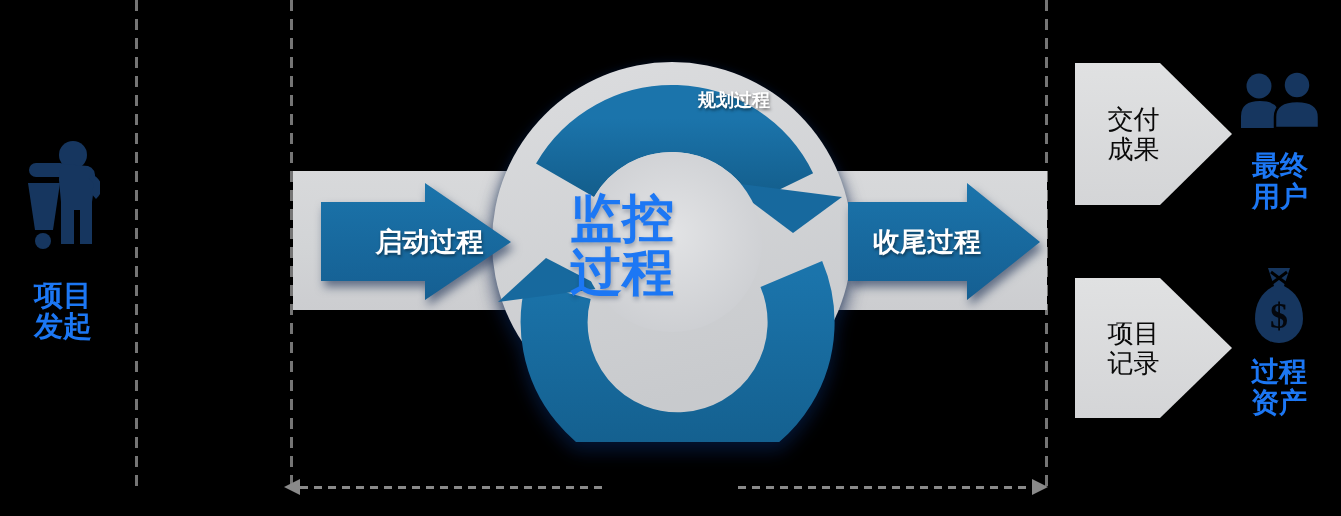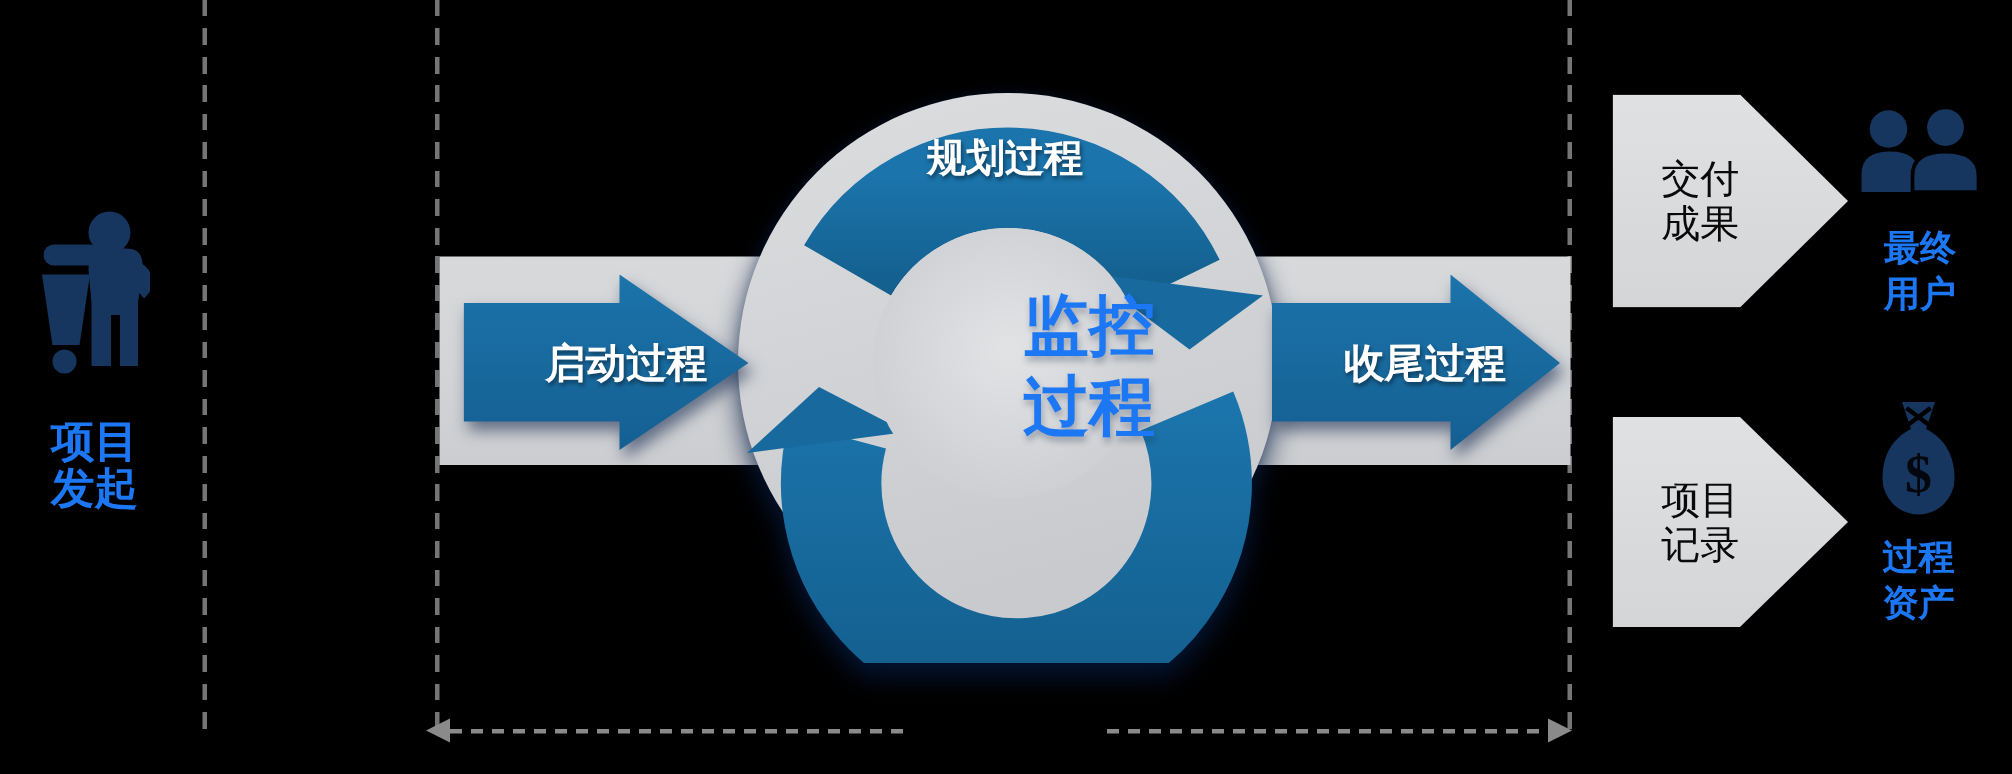--- a/index.html
+++ b/index.html
@@ -16,23 +16,23 @@
   
   .pent{background:linear-gradient(180deg,#e0e1e2,#d4d5d7);display:flex;align-items:center;justify-content:center;}
   .pent .txt{color:#0a0a0a;font-weight:normal;text-align:center;white-space:pre-line;}
   
   #band{background:linear-gradient(180deg,#d8d9db 0%,#d2d4d6 55%,#cccdd0 100%);}
   
   .bluewrap{filter:drop-shadow(3px 6px 5px rgba(7,30,70,0.55));}
   .bluearrow{background:linear-gradient(180deg,#1b74ab,#155f92);display:flex;align-items:center;justify-content:center;}
   .bluearrow .txt{color:#fff;font-weight:bold;font-size:27px;text-shadow:1px 2px 3px rgba(0,0,0,.45);white-space:nowrap;}
   
-  .arc-label{color:#fff;font-weight:bold;font-size:26px;text-align:center;text-shadow:1px 2px 3px rgba(0,0,0,.5);}
-  .center-label{color:#1c77f4;font-weight:bold;font-size:44px;line-height:54px;text-align:right;text-shadow:1px 3px 4px rgba(15,35,70,.3);white-space:pre-line;}
-  .bluecap{color:#1c77f4;font-weight:bold;font-size:24px;line-height:31px;text-align:center;white-space:pre-line;}
+  .arc-label{color:#fff;font-weight:bold;font-size:18px;text-align:right;text-shadow:1px 2px 3px rgba(0,0,0,.5);}
+  .center-label{color:#1c77f4;font-weight:bold;font-size:52px;line-height:54px;text-align:left;text-shadow:1px 3px 4px rgba(15,35,70,.3);white-space:pre-line;}
+  .bluecap{color:#1c77f4;font-weight:bold;font-size:28px;line-height:31px;text-align:center;white-space:pre-line;}
   #cycle-svg{filter:drop-shadow(0 9px 9px rgba(6,28,70,.6)) drop-shadow(0 0 4px rgba(6,28,70,.35));}
 </style>
 </head>
 <body>
 
 <div id="stage">
 
   <div class="abs vdash" style="left:135px;top:0;height:488px;"></div>
   <div class="abs vdash" style="left:290px;top:0;height:488px;"></div>
   <div class="abs vdash" style="left:1045px;top:0;height:488px;"></div>
@@ -78,28 +78,28 @@
     <polygon points="253,140 370,155 321,191" fill="#17699E"></polygon>
     <path d="M 319.3 232 A 123.5 123.5 0 1 1 86.3 248.3" fill="none" stroke="url(#arcG)" stroke-width="67"></path>
     <polygon points="132,246 26,260 74,216" fill="#17699E"></polygon>
     <circle cx="200" cy="200" r="90" fill="url(#innerG)"></circle>
   </svg>
 
   <div class="abs arc-label" style="left:570px;top:88px;width:200px;">规划过程</div>
   <div class="abs center-label" style="left:570px;top:191px;width:200px;">监控
 过程</div>
 
-  <div class="abs bluewrap" style="left:309px;top:183px;">
+  <div class="abs bluewrap" style="left:321px;top:183px;">
     <div class="bluearrow" style="width:191px;height:117px;clip-path:polygon(0 19px,104px 19px,104px 0,190px 59px,104px 117px,104px 98px,0 98px);">
       <div class="txt" style="padding-left:26px;">启动过程</div>
     </div>
   </div>
 
   <div class="abs bluewrap" style="left:848px;top:183px;">
-    <div class="bluearrow" style="width:194px;height:117px;clip-path:polygon(0 19px,119px 19px,119px 0,192px 59px,119px 117px,119px 98px,0 98px);padding-left:23px;">
+    <div class="bluearrow" style="width:194px;height:117px;clip-path:polygon(0 19px,119px 19px,119px 0,192px 59px,119px 117px,119px 98px,0 98px);">
       <div class="txt" style="padding-right:36px;">收尾过程</div>
     </div>
   </div>
 
   <div class="abs pent" style="left:1075px;top:63px;width:157px;height:142px;clip-path:polygon(0 0,85px 0,157px 71px,85px 142px,0 142px);">
     <div class="txt" style="font-size:26px;line-height:30px;padding-right:40px;">交付
 成果</div>
   </div>
 
   <svg class="abs" style="left:1238px;top:70px;" width="84" height="58" viewBox="0 0 84 58">

